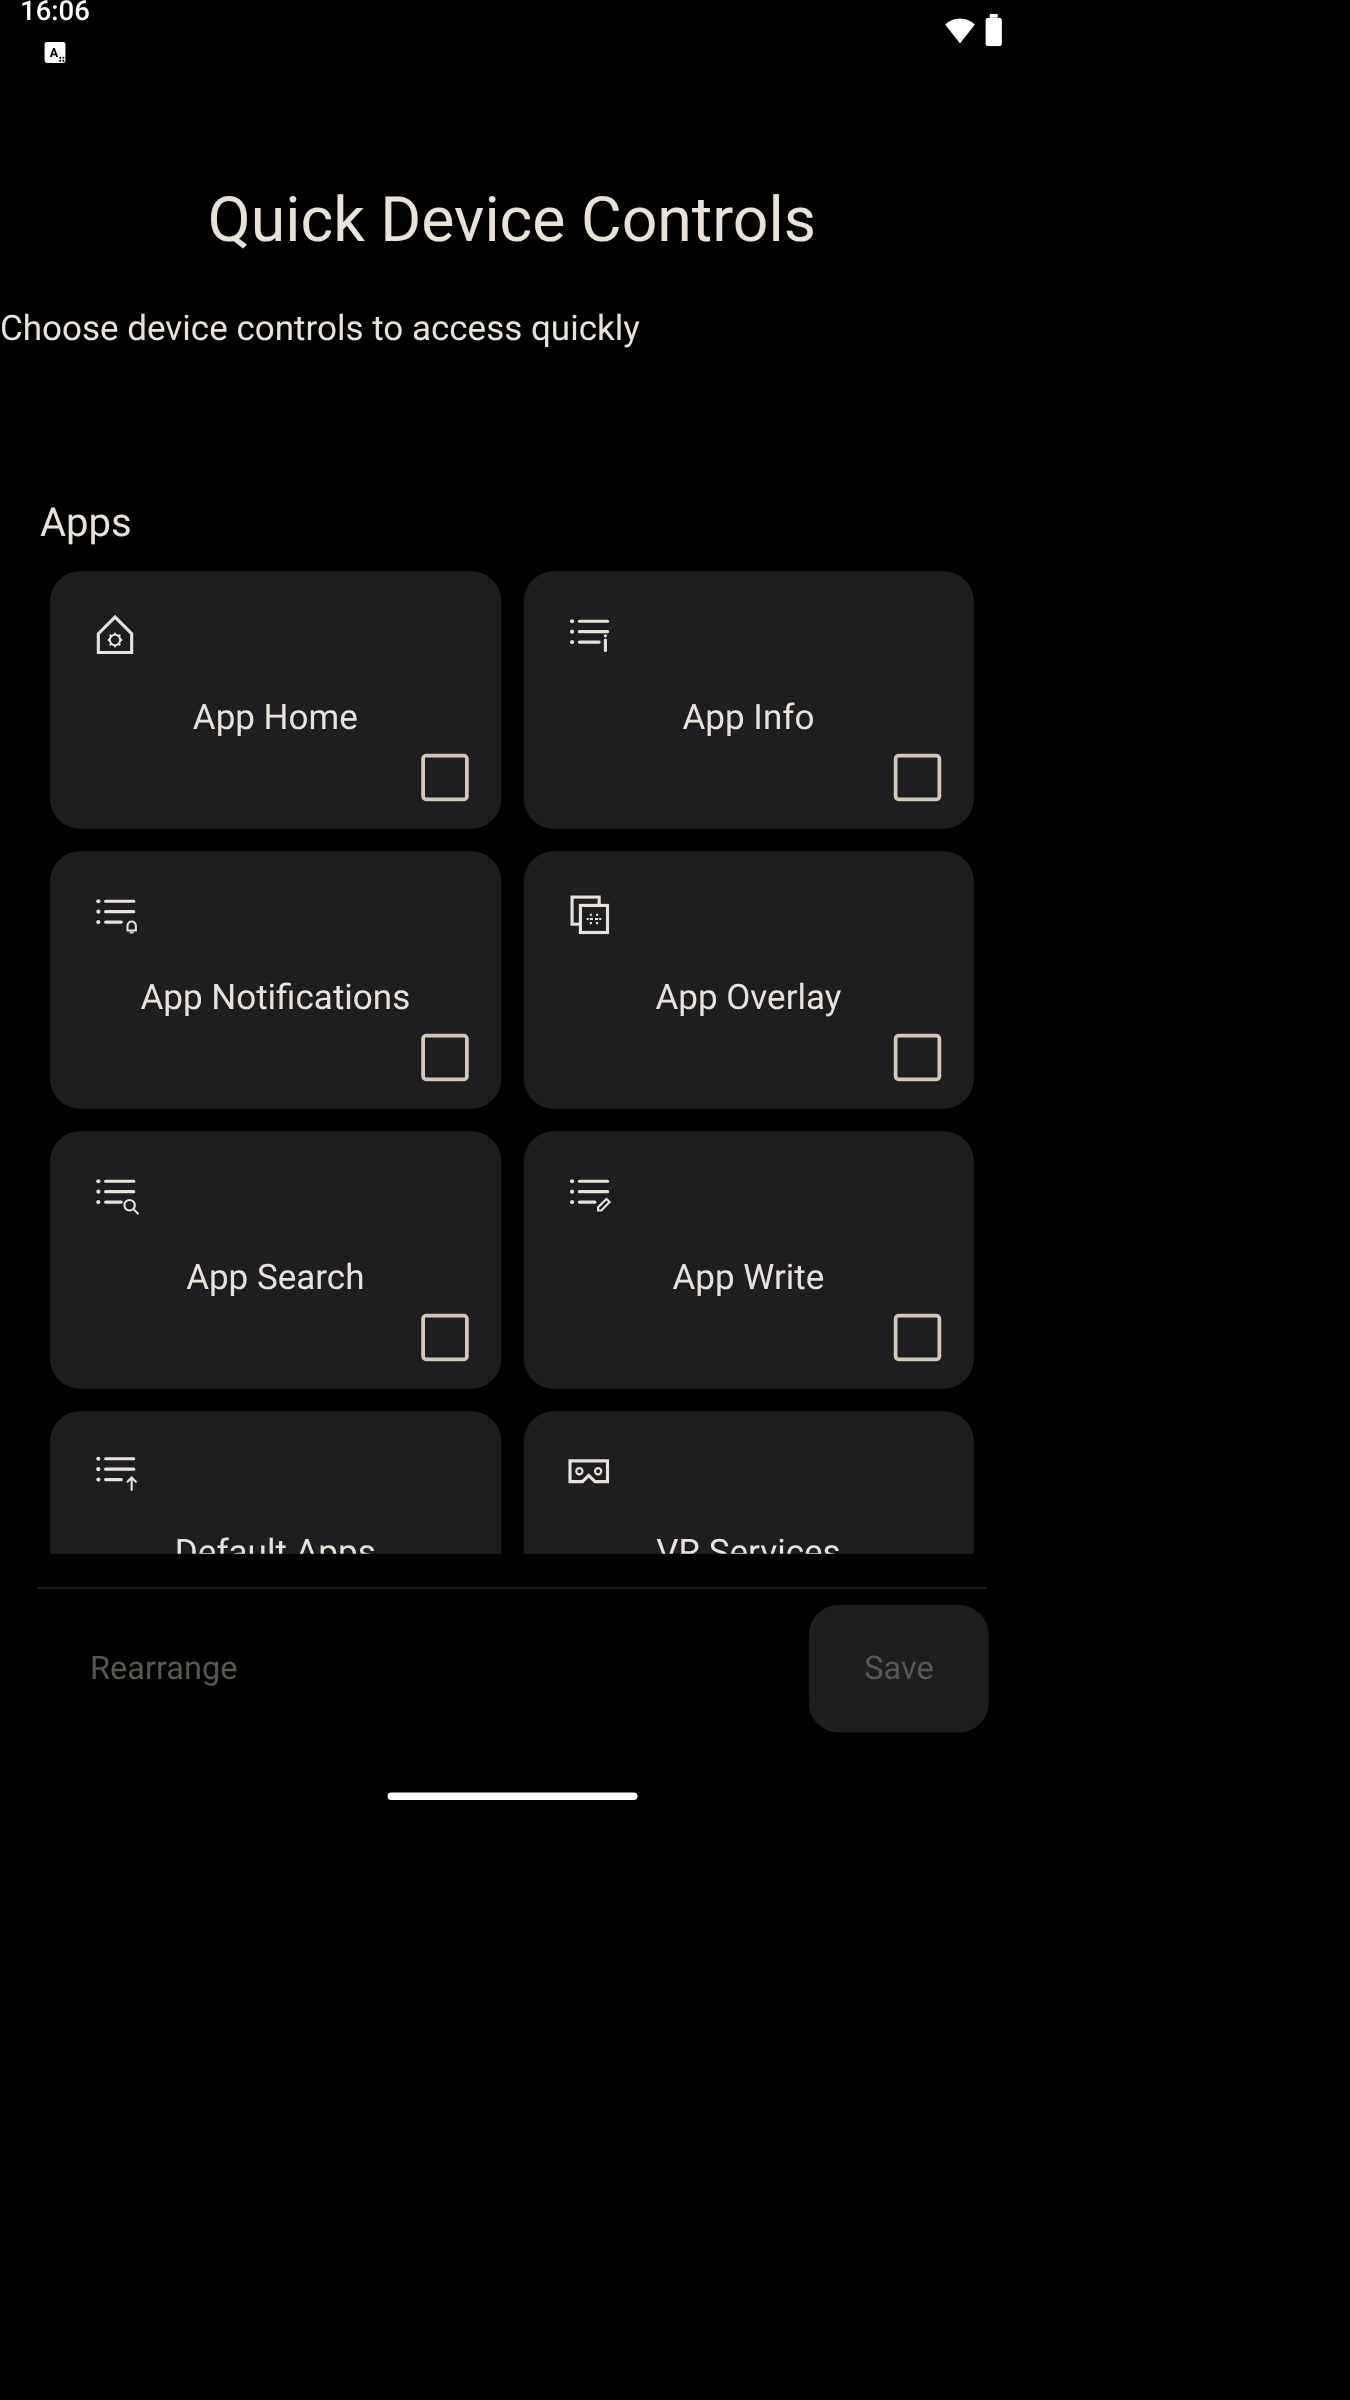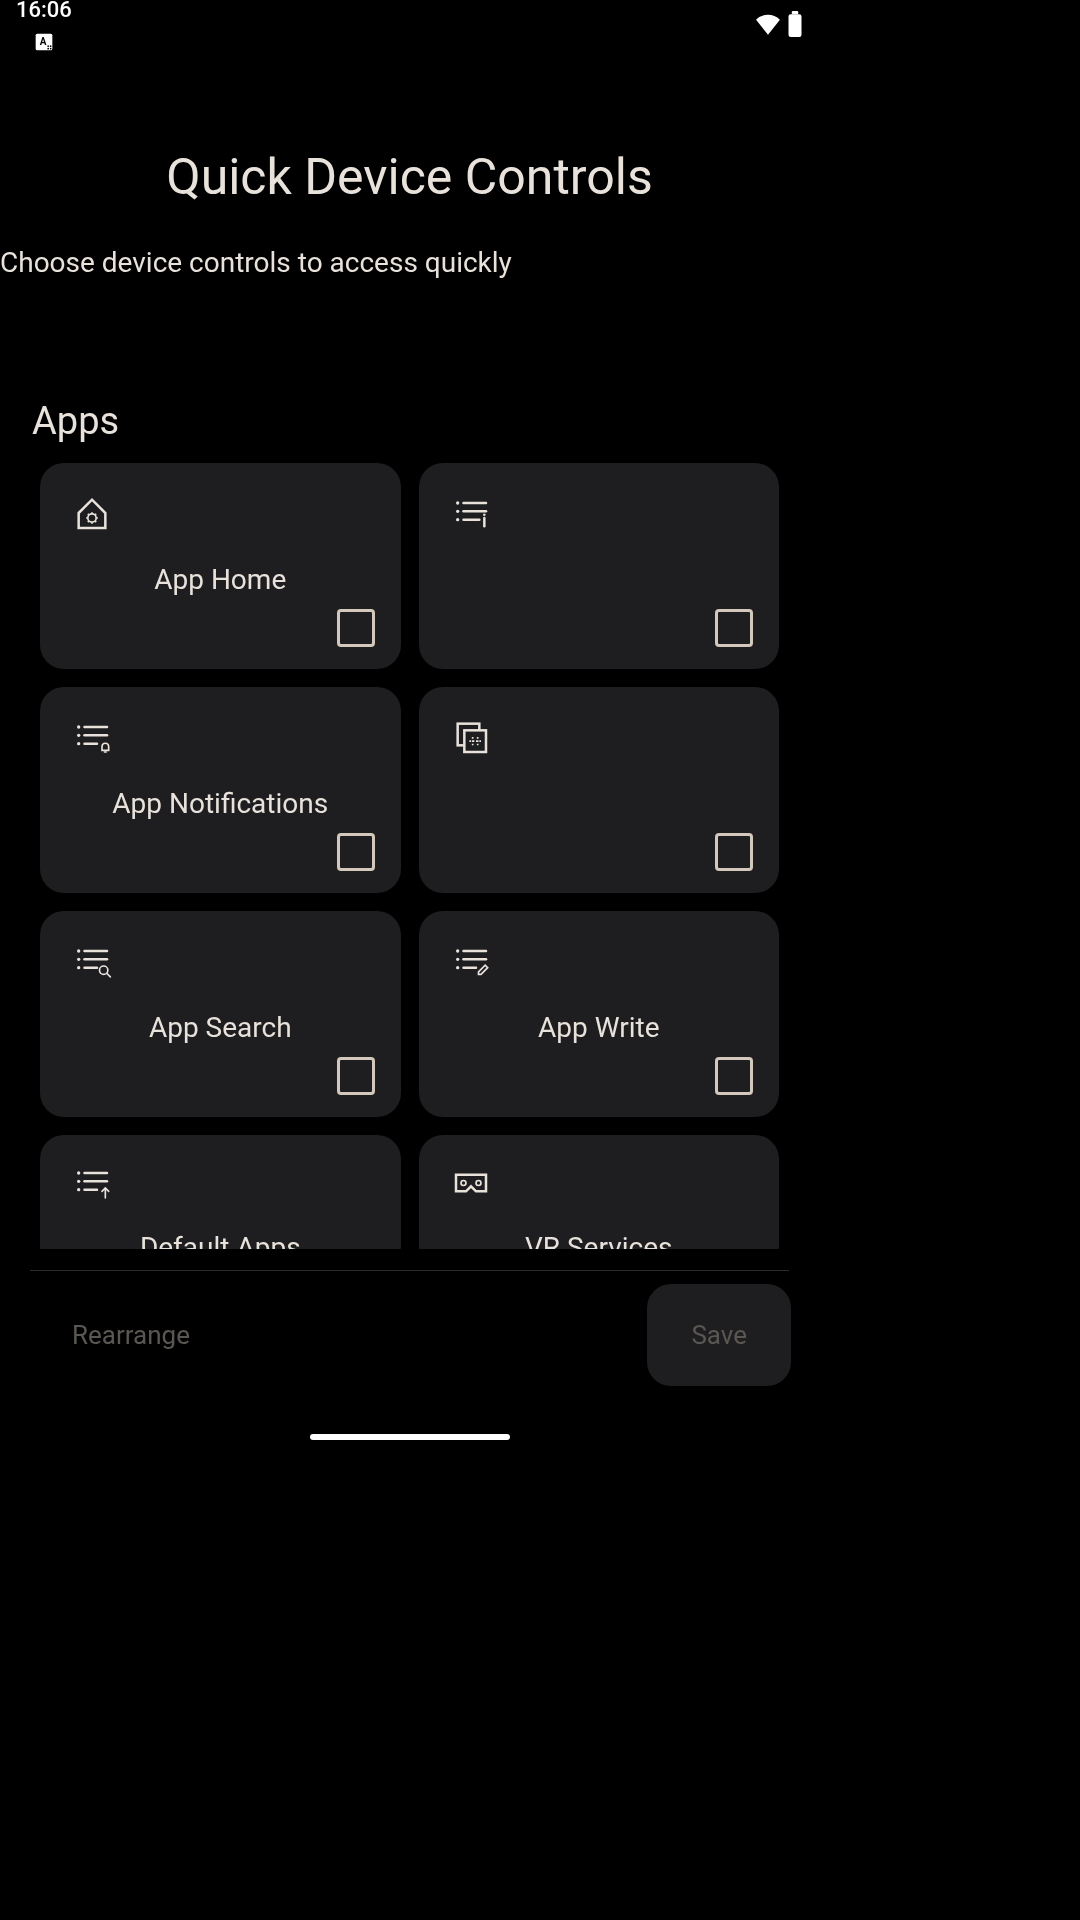--- a/index.html
+++ b/index.html
@@ -38,21 +38,21 @@
   }
   .page-subtitle {
     margin-top: 40px;
     font-size: 28px;
     font-weight: 400;
     color: #e8e2db;
   }
   .section-label {
     margin-top: 120px;
     margin-left: 32px;
-    font-size: 38px;
+    font-size: 32px;
     font-weight: 400;
     color: #e8e2db;
   }
   .grid {
     margin-top: 20px;
     padding: 0 40px;
     display: grid;
     grid-template-columns: 1fr 1fr;
     gap: 18px;
   }
@@ -193,20 +193,21 @@
         <circle cx="8" cy="12" r="2" fill="#e8e2db" stroke="none"></circle>
         <line x1="15" y1="12" x2="42" y2="12"></line>
         <circle cx="8" cy="22" r="2" fill="#e8e2db" stroke="none"></circle>
         <line x1="15" y1="22" x2="42" y2="22"></line>
         <circle cx="8" cy="32" r="2" fill="#e8e2db" stroke="none"></circle>
         <line x1="15" y1="32" x2="34" y2="32"></line>
         <line x1="40" y1="30" x2="40" y2="40"></line>
         <circle cx="40" cy="26" r="1.5" fill="#e8e2db" stroke="none"></circle>
       </svg>
     </div>
+    <div class="card-label">App Info</div>
     <div class="card-checkbox"></div>
   </div>
 
   <div class="card">
     <div class="card-icon">
       <svg viewBox="0 0 48 48" fill="none" stroke="#e8e2db" stroke-width="3" stroke-linecap="round">
         <circle cx="8" cy="12" r="2" fill="#e8e2db" stroke="none"></circle>
         <line x1="15" y1="12" x2="42" y2="12"></line>
         <circle cx="8" cy="22" r="2" fill="#e8e2db" stroke="none"></circle>
         <line x1="15" y1="22" x2="42" y2="22"></line>
@@ -221,20 +222,21 @@
   </div>
 
   <div class="card">
     <div class="card-icon">
       <svg viewBox="0 0 48 48" fill="none" stroke="#e8e2db" stroke-width="3">
         <rect x="8" y="8" width="26" height="26"></rect>
         <rect x="16" y="16" width="26" height="26" fill="#1e1e21"></rect>
         <path d="M26 24 L26 34 M32 24 L32 34 M22 29 L36 29" stroke-width="2" stroke-dasharray="2 2"></path>
       </svg>
     </div>
+    <div class="card-label">App Overlay</div>
     <div class="card-checkbox"></div>
   </div>
 
   <div class="card">
     <div class="card-icon">
       <svg viewBox="0 0 48 48" fill="none" stroke="#e8e2db" stroke-width="3" stroke-linecap="round">
         <circle cx="8" cy="12" r="2" fill="#e8e2db" stroke="none"></circle>
         <line x1="15" y1="12" x2="42" y2="12"></line>
         <circle cx="8" cy="22" r="2" fill="#e8e2db" stroke="none"></circle>
         <line x1="15" y1="22" x2="42" y2="22"></line>

